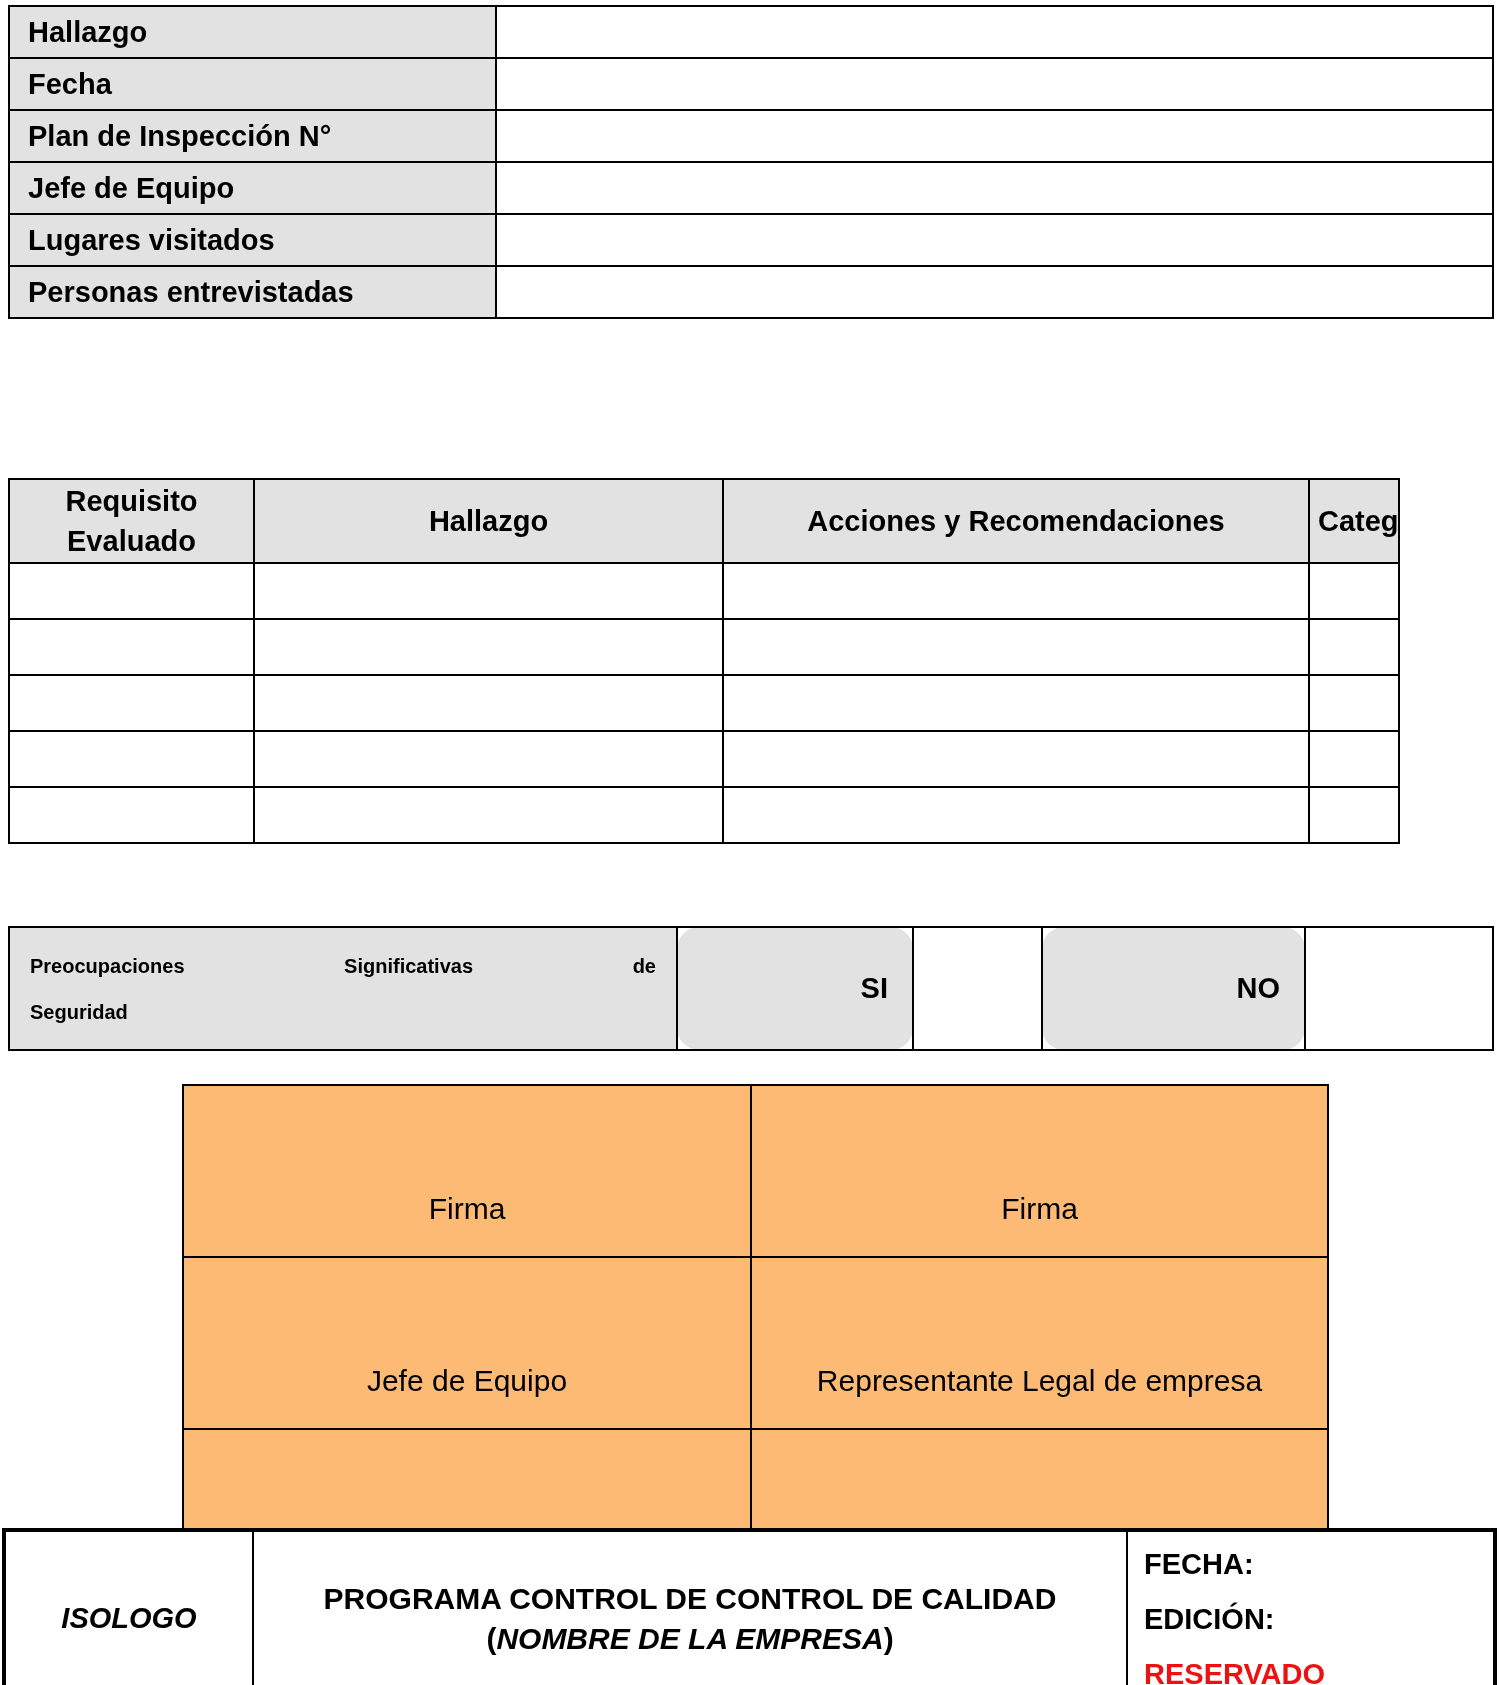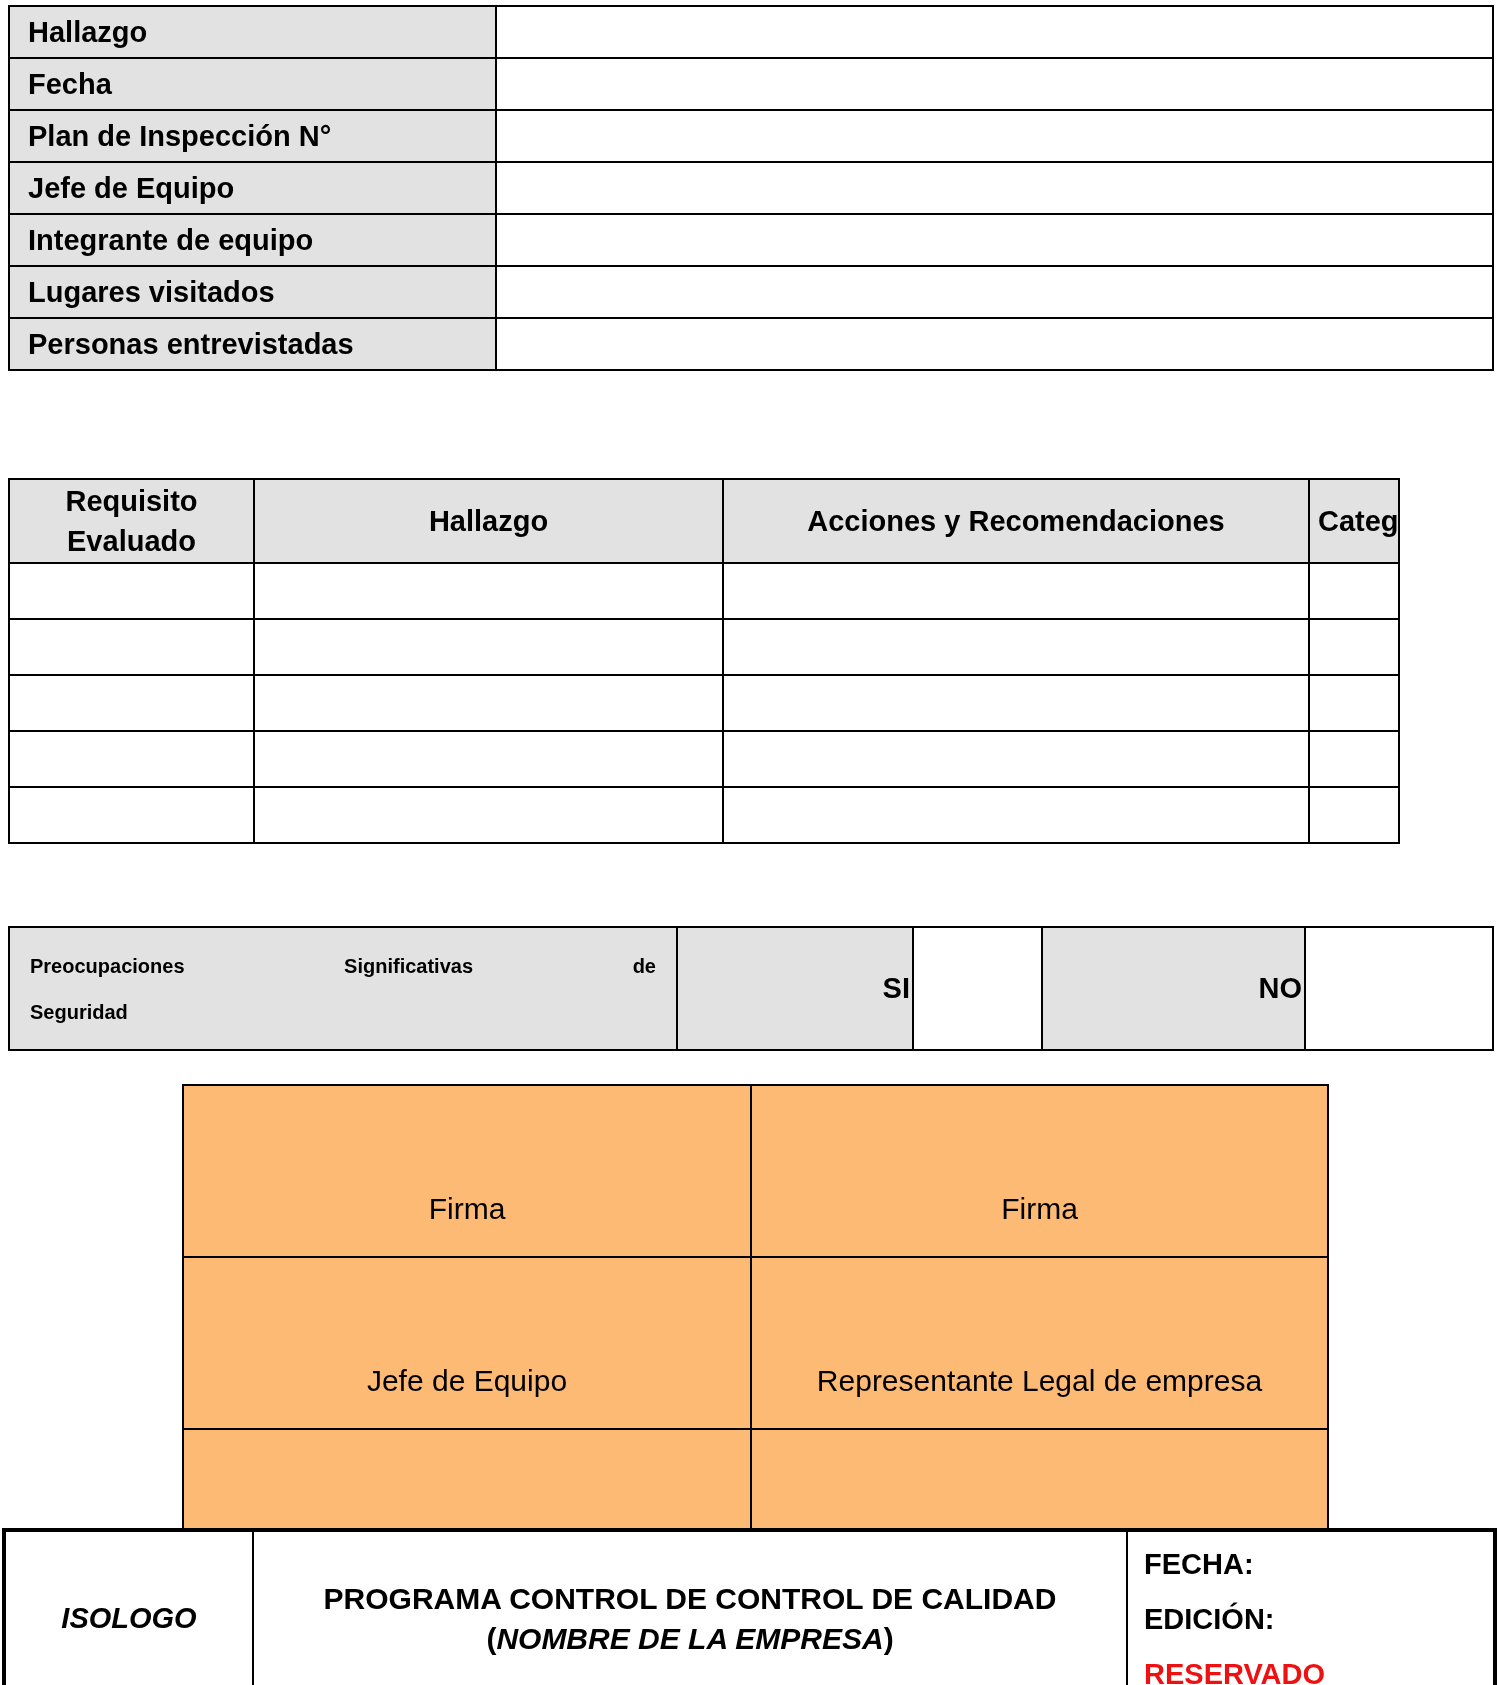--- a/index.html
+++ b/index.html
@@ -32,21 +32,21 @@
   
   .safety { left:8px; top:926px; width:1486px; }
   .safety td { height:119px; vertical-align:middle; }
   .safety .s-label {
     background:#e2e2e2; font-weight:bold; font-size:20px;
     padding:0 20px; line-height:46px;
   }
   .safety .s-label .line1 { display:flex; justify-content:space-between; }
   .safety .s-yesno {
     background:#e2e2e2; font-weight:bold; font-size:29px;
-    text-align:right; padding-right:2px;
+    text-align:right; padding-right:24px;border-radius:22px;
   }
   .safety .s-blank { background:#ffffff; }
 
   
   .sig { left:182px; top:1084px; width:1147px; }
   .sig td {
     height:139px; text-align:center; vertical-align:bottom;
     font-size:30px; font-weight:normal; padding-bottom:30px; background:#fdba74;
   }
 
@@ -81,24 +81,20 @@
   <tr>
     <td class="lbl">Fecha</td>
     <td class="val"></td>
   </tr>
   <tr>
     <td class="lbl">Plan de Inspección N°</td>
     <td class="val"></td>
   </tr>
   <tr>
     <td class="lbl">Jefe de Equipo</td>
-    <td class="val"></td>
-  </tr>
-  <tr>
-    <td class="lbl">Integrante de equipo</td>
     <td class="val"></td>
   </tr>
   <tr>
     <td class="lbl">Lugares visitados</td>
     <td class="val"></td>
   </tr>
   <tr>
     <td class="lbl">Personas entrevistadas</td>
     <td class="val"></td>
   </tr>

